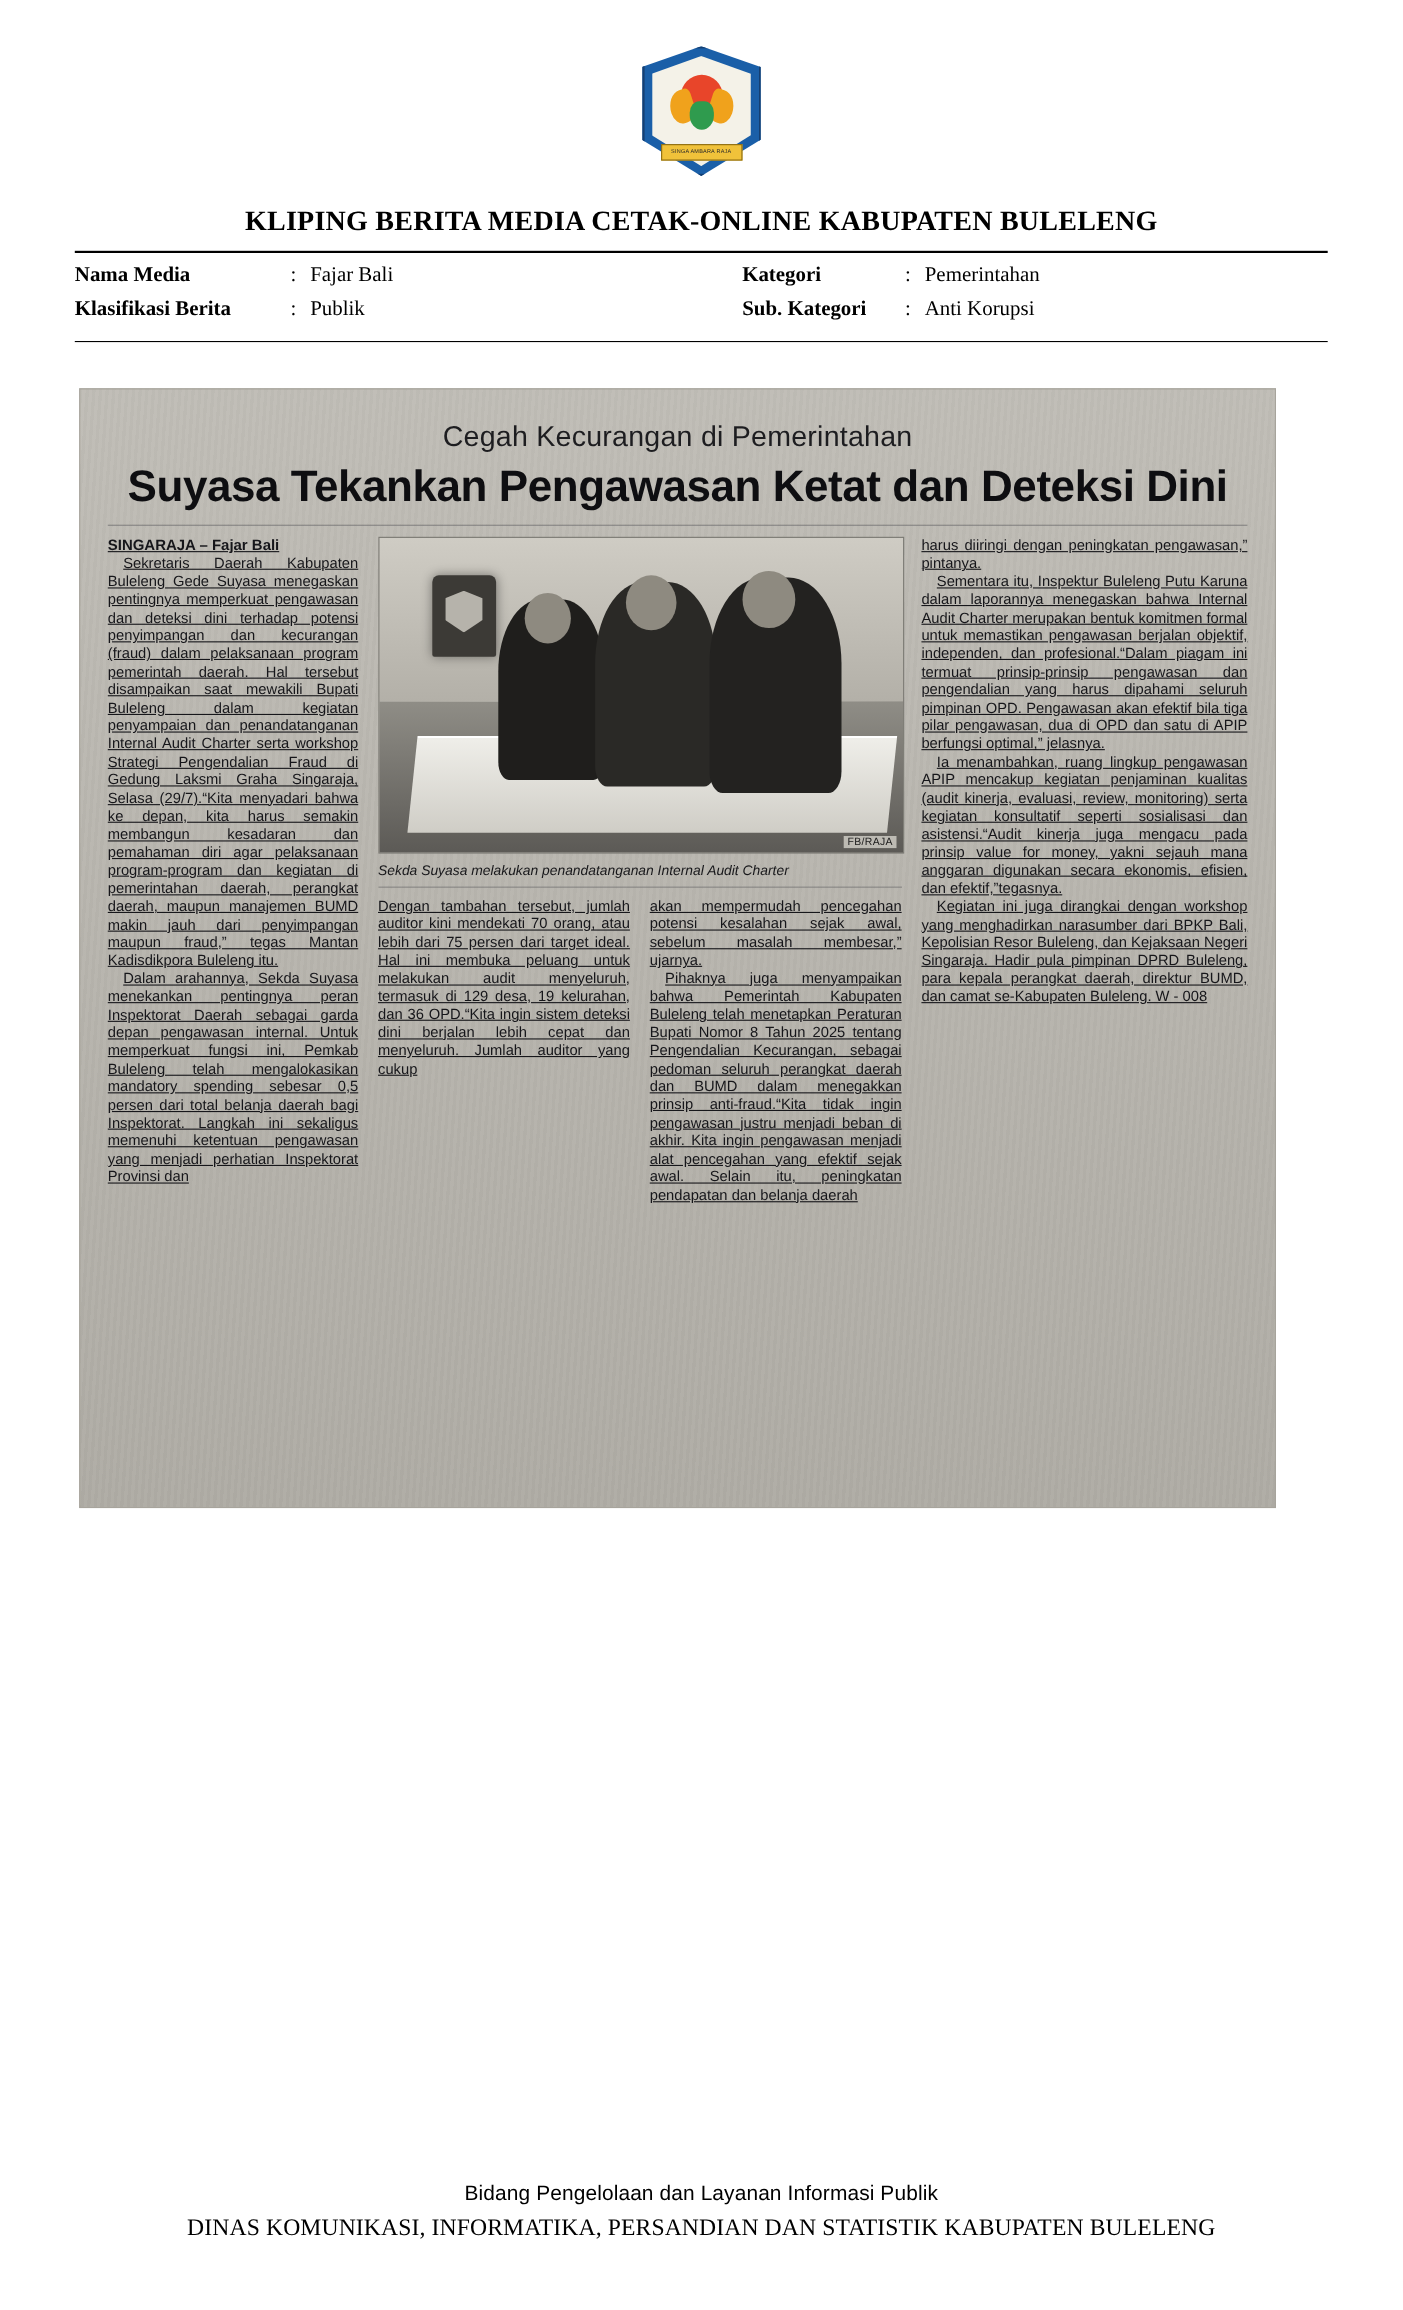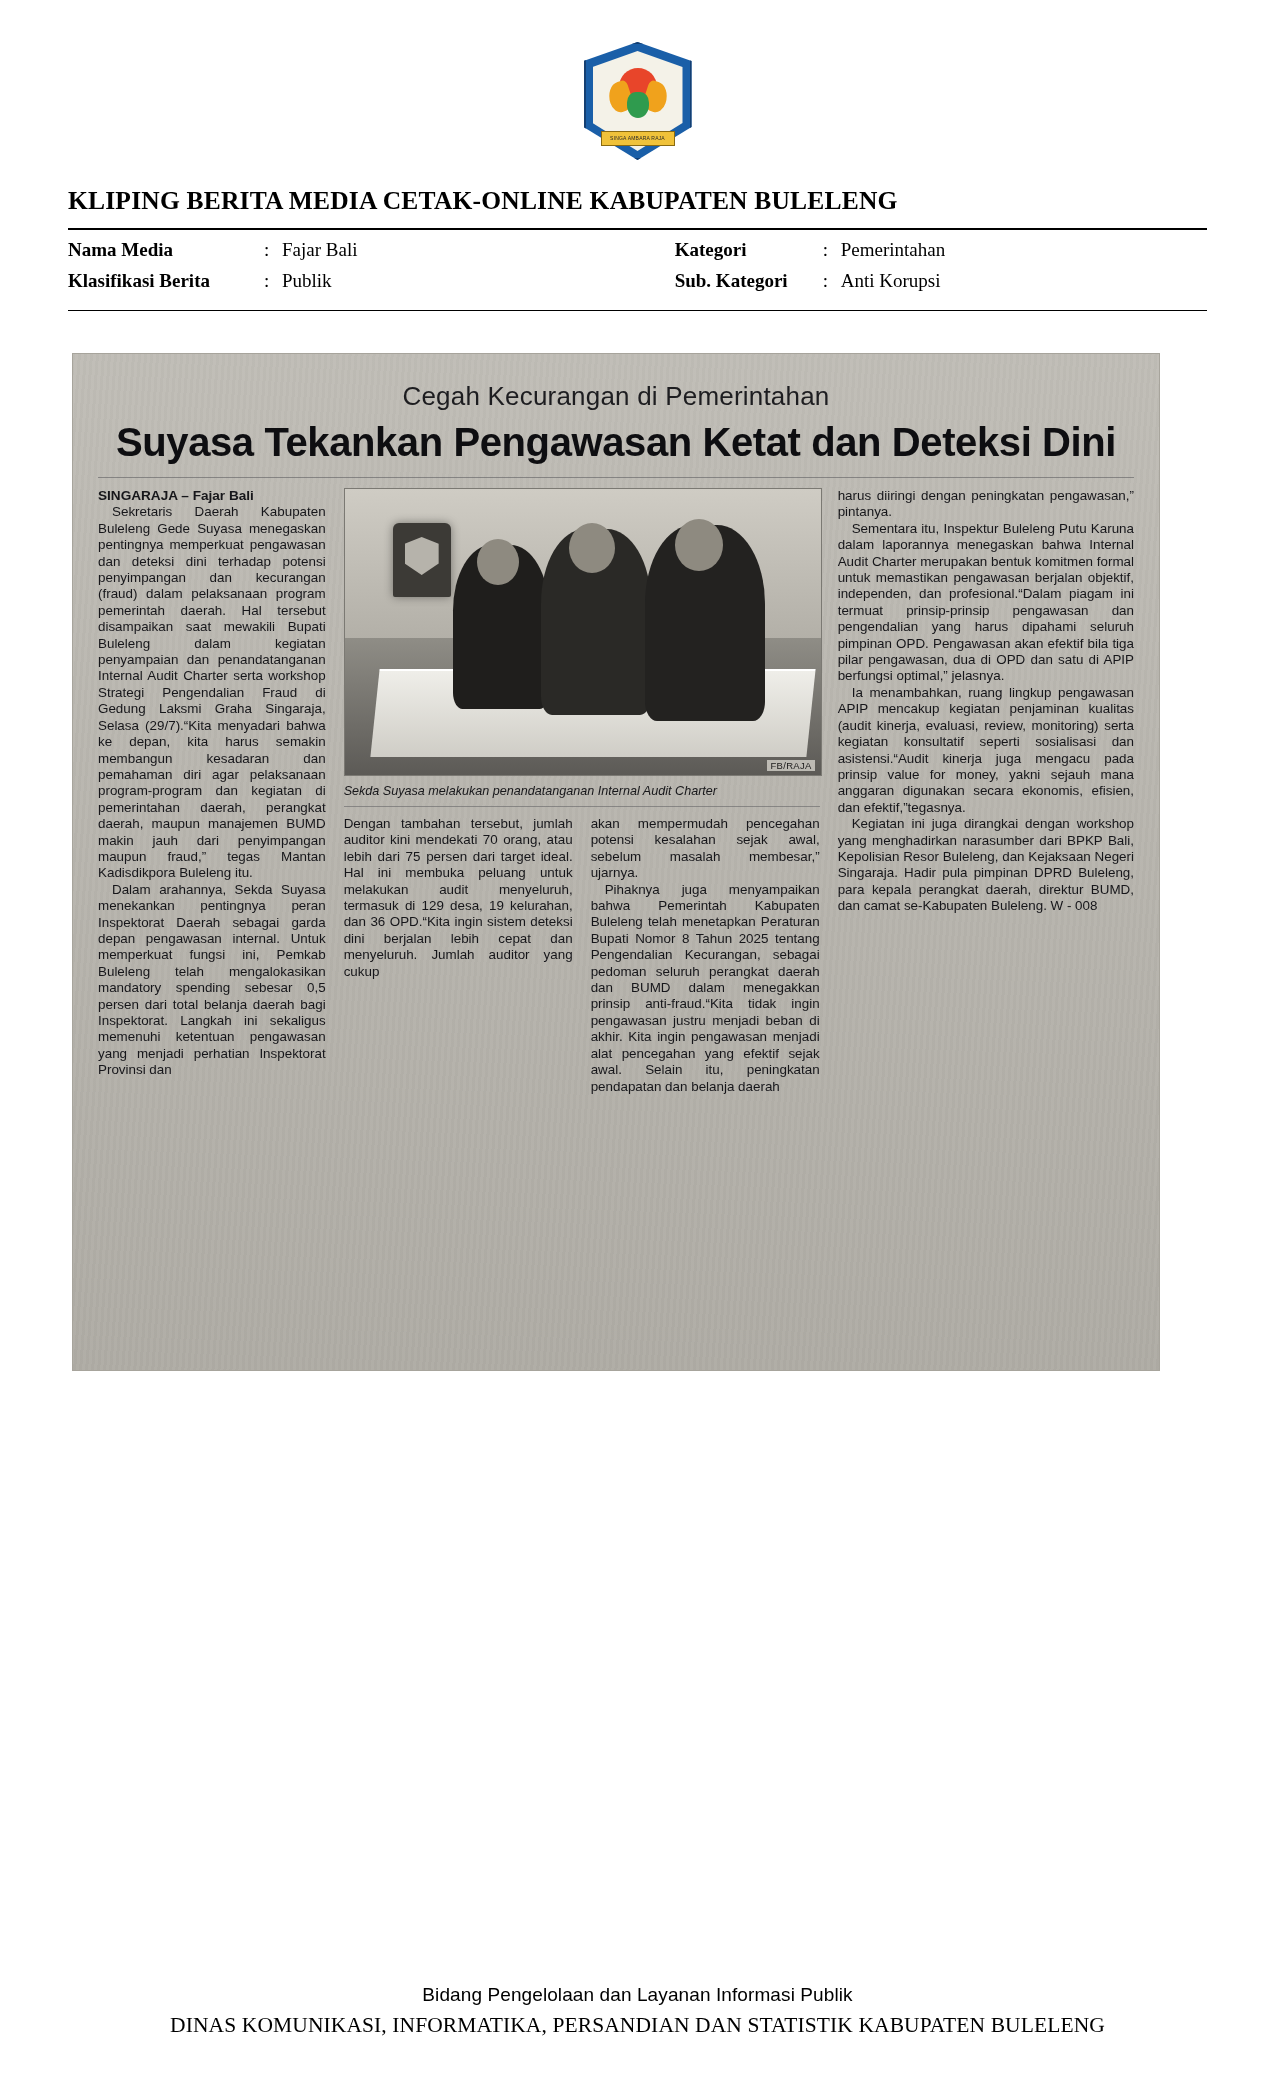--- a/index.html
+++ b/index.html
@@ -99,20 +99,21 @@
     letter-spacing: .2px;
     color: #2a2a2a;
     text-align: center;
     line-height: 12px;
     white-space: nowrap;
     overflow: hidden;
   }
 
   
   .doc-title {
+    text-align: center;
     font-family: "Liberation Serif", serif;
     font-weight: bold;
     font-size: 25.5px;
     letter-spacing: .2px;
     margin-top: 26px;
   }
   .rule {
     border-top: 2px solid #000;
     margin-top: 12px;
   }
@@ -190,20 +191,21 @@
   .col-b { width: 476px; }
   .col-c { width: 302px; }
 
   .news p {
     margin: 0 0 0 0;
     font-size: 13.4px;
     line-height: 16.4px;
     text-align: justify;
     text-justify: inter-word;
     hyphens: auto;
+    text-decoration: underline;
   }
   .news p + p { text-indent: 14px; }
   .lead-tag {
     font-weight: bold;
     font-size: 13.6px;
   }
 
   .photo {
     width: 476px;
     height: 286px;

